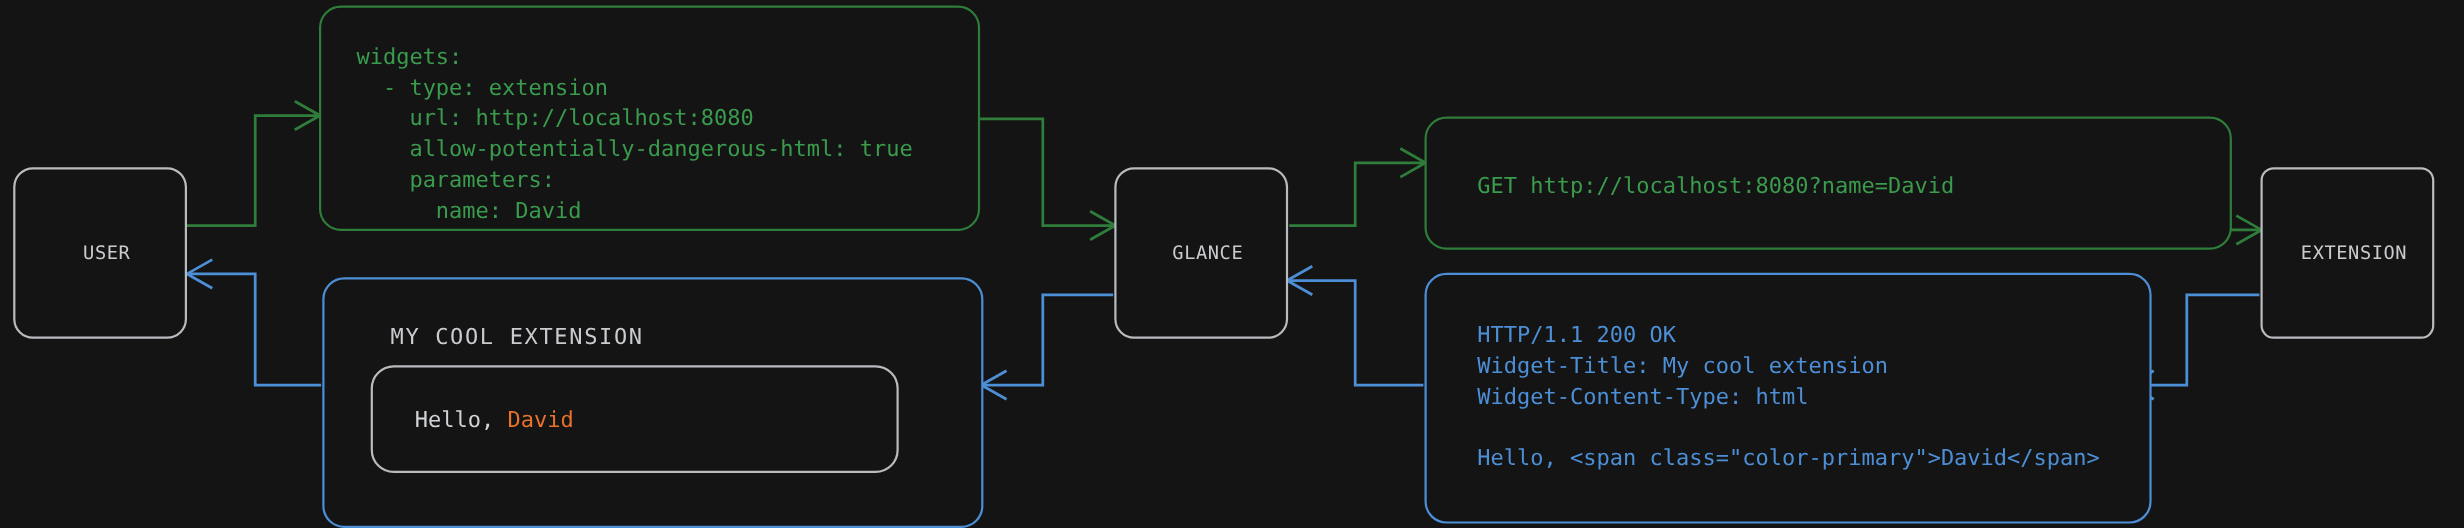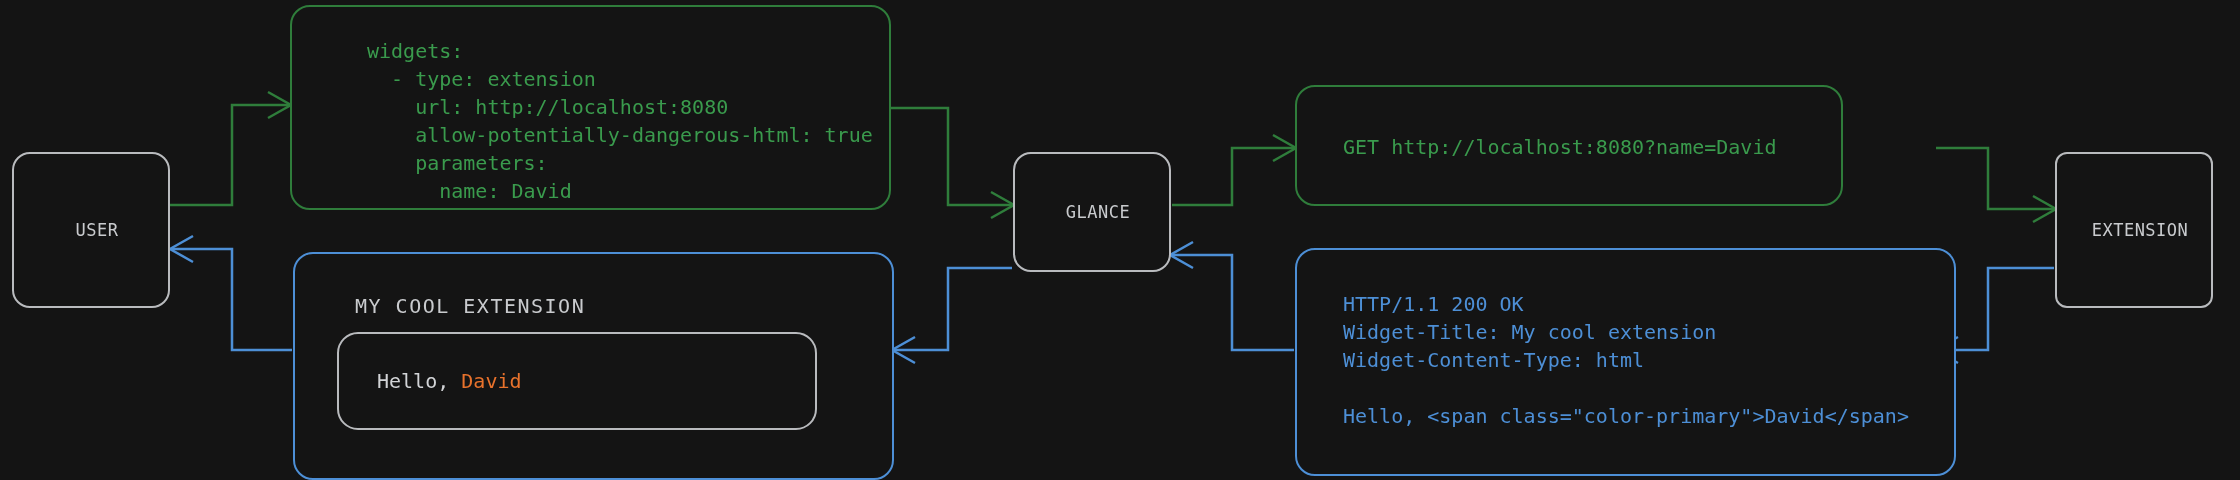--- a/index.html
+++ b/index.html
@@ -137,38 +137,38 @@
         <polyline points="193,236 170,249 193,262" fill="none"></polyline>
       </g>
 
     </g>
   </svg>
 
   <div class="node" style="left:12px; top:152px; width:158px; height:156px;">
     <span class="node-label">USER</span>
   </div>
 
-  <div class="node" style="left:1013px; top:152px; width:158px; height:120px;">
+  <div class="node" style="left:1013px; top:152px; width:158px; height:156px;">
     <span class="node-label">GLANCE</span>
   </div>
 
   <div class="node" style="left:2055px; top:152px; width:158px; height:156px;border-radius:12px;">
     <span class="node-label">EXTENSION</span>
   </div>
 
   <div class="bubble green" style="left:290px; top:5px; width:601px; height:205px;">
-    <pre class="code green" style="position:absolute; left:32px; top:30px;margin-left:43px;">widgets:
+    <pre class="code green" style="position:absolute; left:32px; top:30px;">widgets:
   - type: extension
     url: http://localhost:8080
     allow-potentially-dangerous-html: true
     parameters:
       name: David</pre>
   </div>
 
-  <div class="bubble green" style="left:1295px; top:85px; width:548px; height:121px;">
+  <div class="bubble green" style="left:1295px; top:106px; width:734px; height:121px;">
     <pre class="code green" style="position:absolute; left:46px; top:46px;">GET http://localhost:8080?name=David</pre>
   </div>
 
   <div class="bubble blue" style="left:1295px; top:248px; width:661px; height:228px;">
     <pre class="code blue" style="position:absolute; left:46px; top:40px;">HTTP/1.1 200 OK
 Widget-Title: My cool extension
 Widget-Content-Type: html
 
 Hello, &lt;span class="color-primary"&gt;David&lt;/span&gt;</pre>
   </div>

